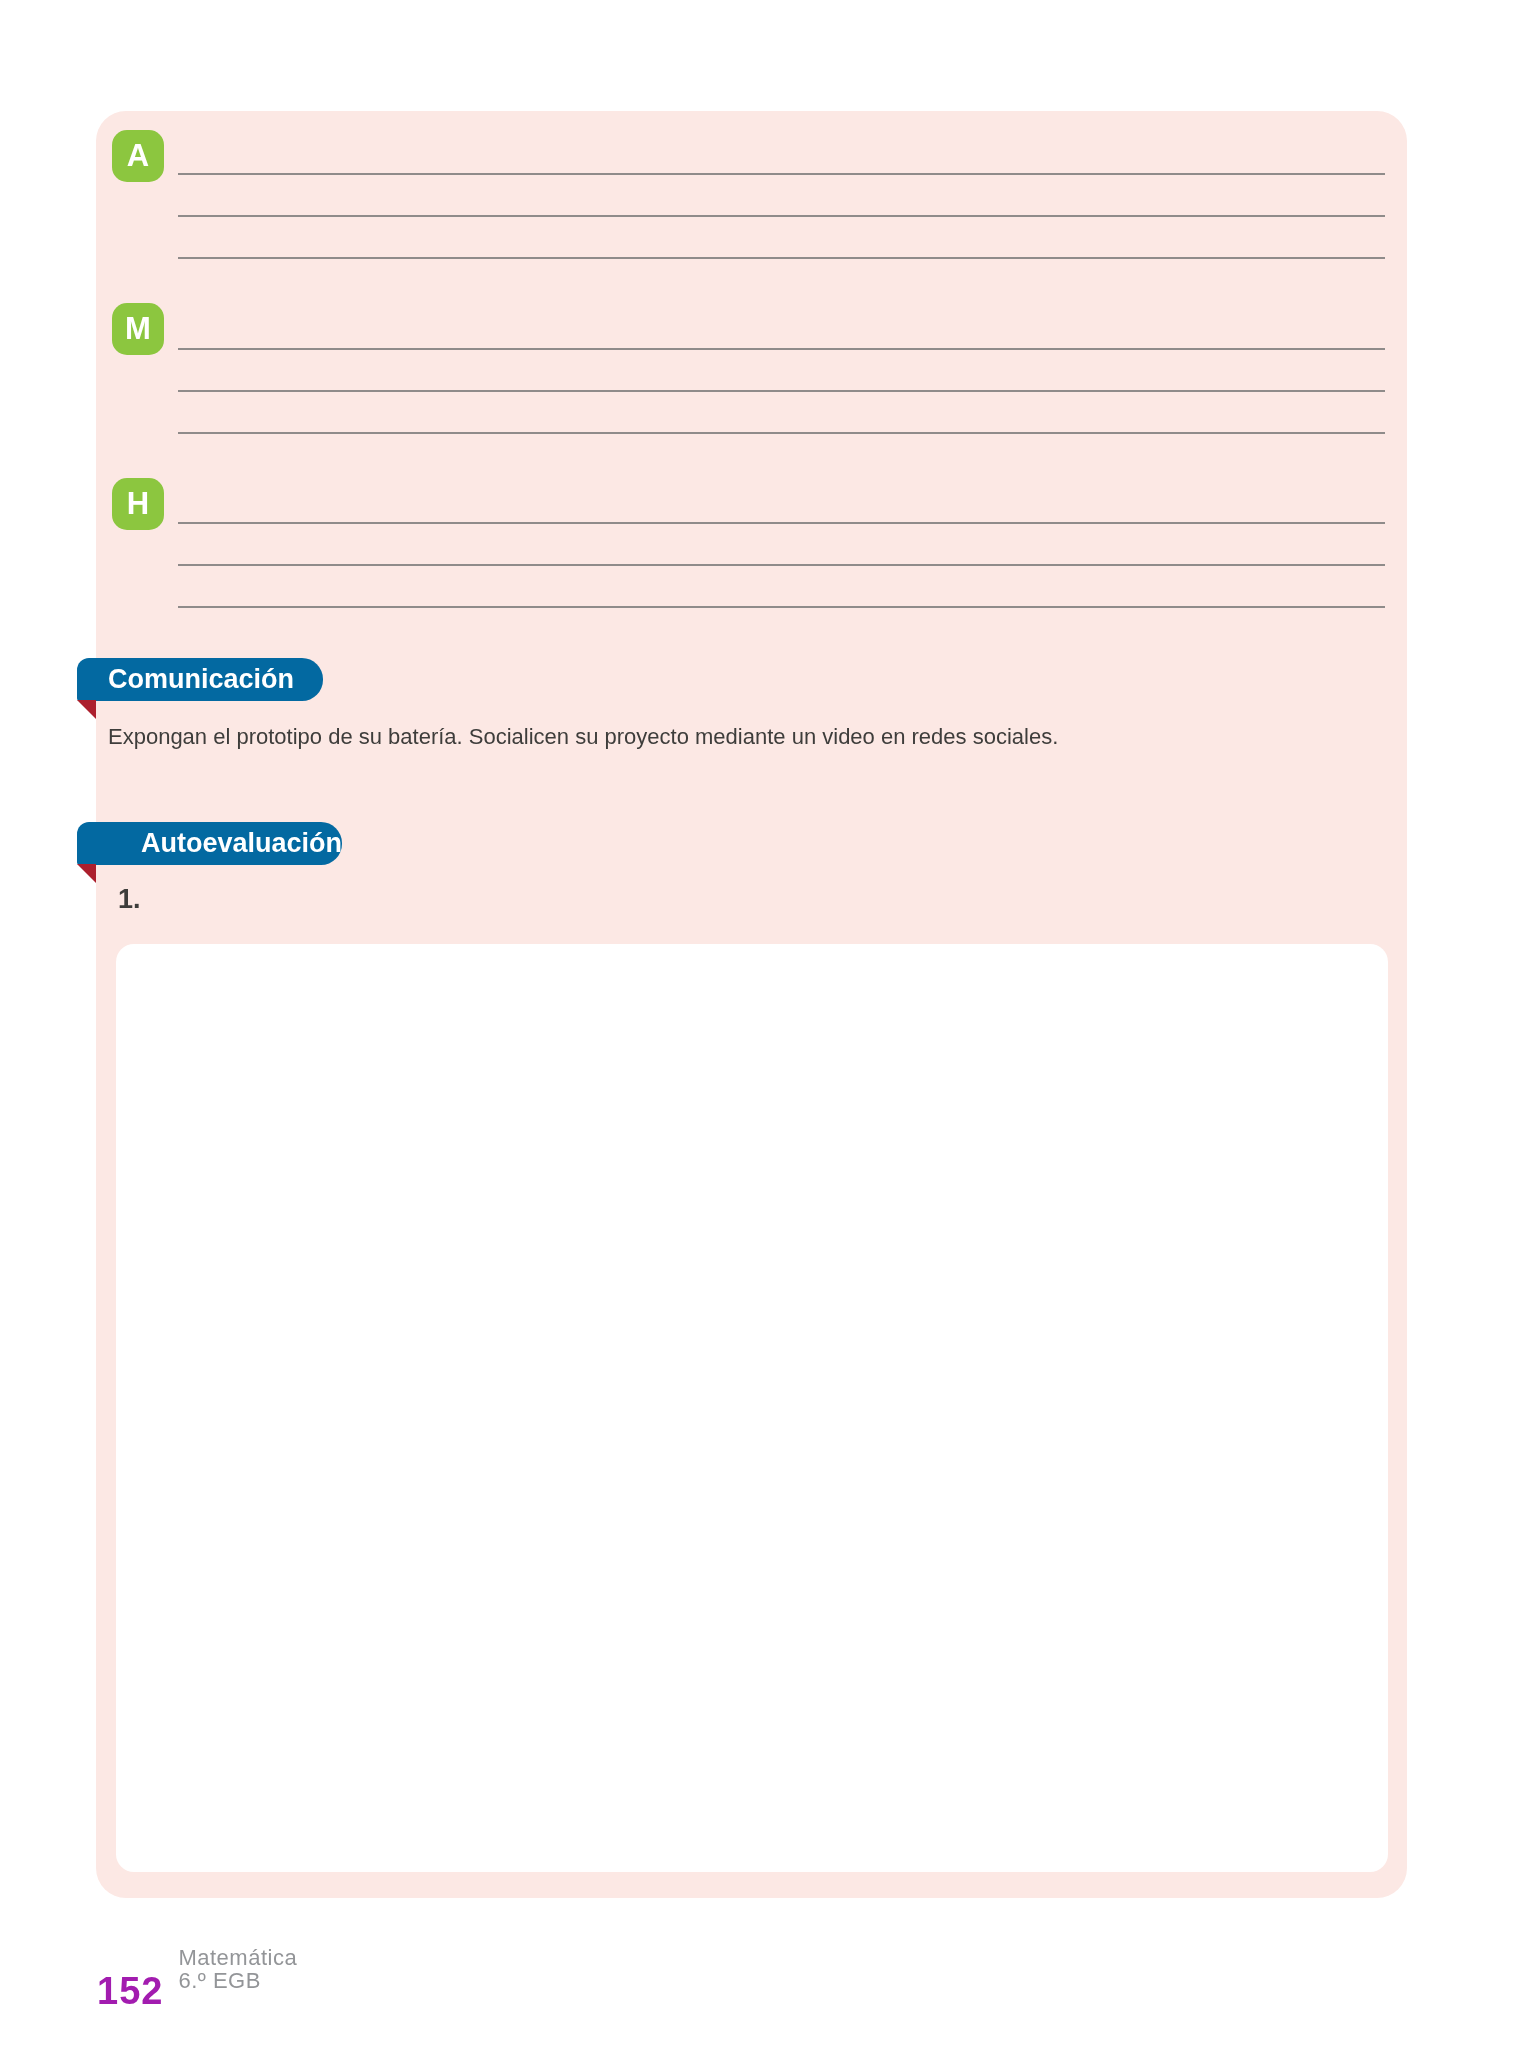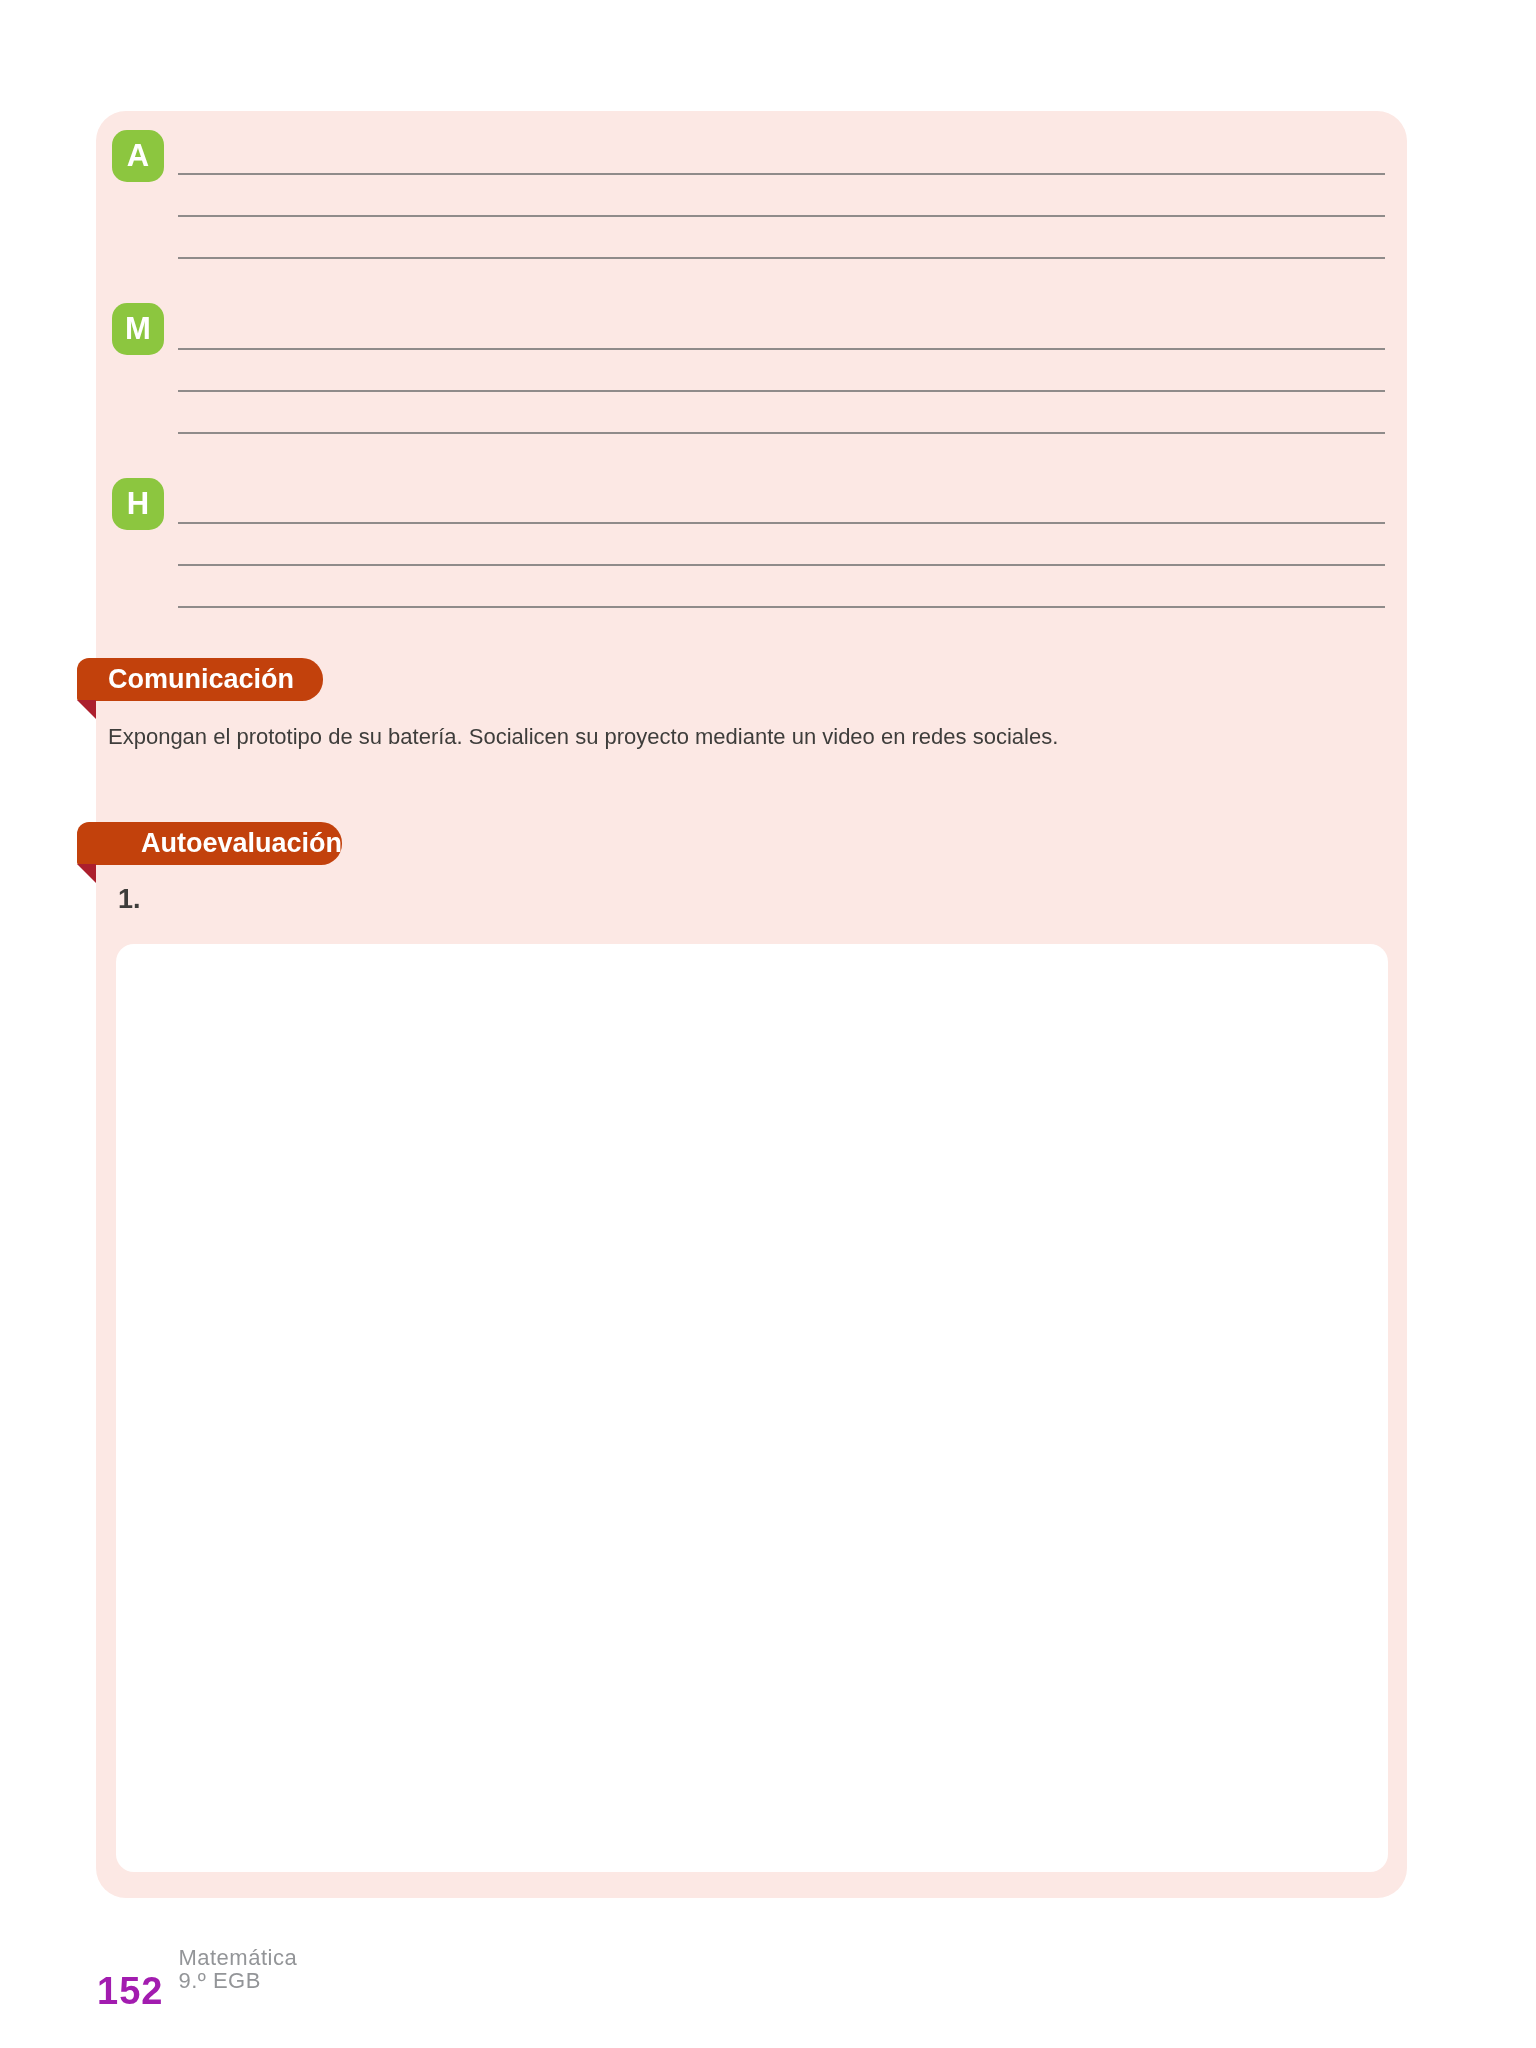--- a/index.html
+++ b/index.html
@@ -43,21 +43,21 @@
     border-top: 2px solid #8F8B8A;
   }
   .rule.r1a { top: 173px; } .rule.r2a { top: 215px; } .rule.r3a { top: 257px; }
   .rule.r1m { top: 348px; } .rule.r2m { top: 390px; } .rule.r3m { top: 432px; }
   .rule.r1h { top: 522px; } .rule.r2h { top: 564px; } .rule.r3h { top: 606px; }
 
   
   .ribbon {
     left: 77px;
     height: 43px;
-    background: #c2410c;
+    background: #0369a1;
     border-radius: 12px 21px 21px 3px;
     color: #ffffff;
     font-weight: 700;
     font-size: 27px;
     line-height: 43px;
     padding-left: 31px;
     box-sizing: border-box;
     white-space: nowrap;
   }
   .ribbon-com  { top: 658px; width: 246px; }
@@ -162,17 +162,17 @@
   <div class="abs item">
     <span class="item-num">1.</span>
   </div>
 
   <div class="abs draw-box"></div>
 
   <div class="abs footer">
     <span class="footer-num">152</span>
     <span class="footer-labels">
       <span>Matemática</span><br>
-      <span>9.º EGB</span>
+      <span>6.º EGB</span>
     </span>
   </div>
 
 </div>
 
 </body></html>

